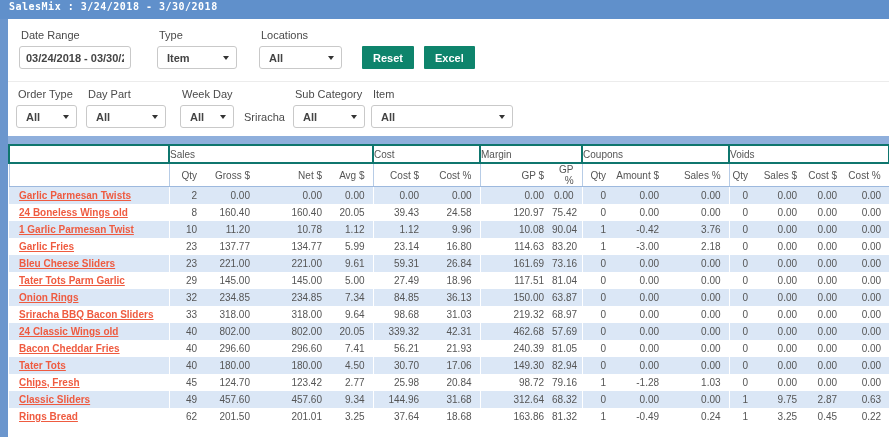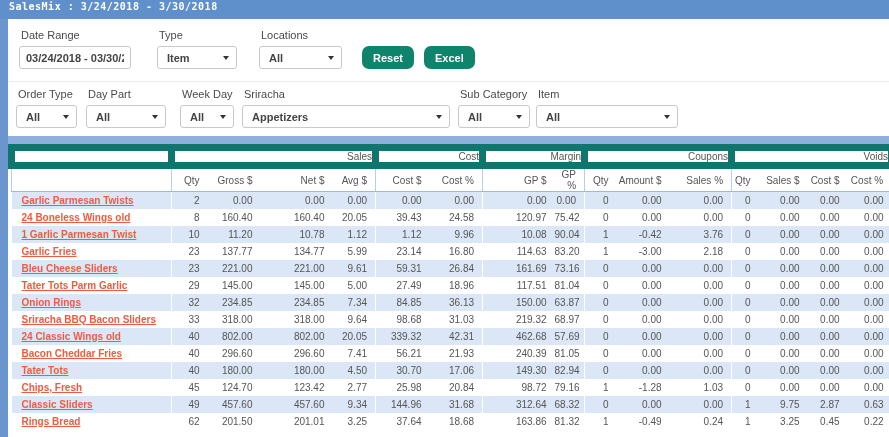--- a/index.html
+++ b/index.html
@@ -43,21 +43,21 @@
     padding: 0 18px 0 9px; position: relative; cursor: pointer;
   }
   .fselect .arrow {
     position: absolute; right: 7px; top: 50%; margin-top: -2px;
     width: 0; height: 0;
     border-left: 3.5px solid transparent; border-right: 3.5px solid transparent;
     border-top: 4px solid #333;
   }
   .btn {
     height: 23px; background: #0e846c; color: #fff; border: none;
-    border-radius: 7px; font-family: "Liberation Sans", sans-serif;
+    border-radius: 1px; font-family: "Liberation Sans", sans-serif;
     font-size: 11px; font-weight: bold; padding: 0 11px; cursor: pointer;
   }
 
   
   .chart-bar {
     display: flex; align-items: center;
     height: 21px; padding: 0 20px 0 7px; border-top: 1px solid #e7e7e7;
   }
   .tri-up {
     width: 0; height: 0; cursor: pointer;
@@ -73,21 +73,21 @@
   .table-strip { height: 8px; background: #8fafdc; }
   table.grid {
     width: 881px; border-collapse: collapse; table-layout: fixed;
     background: #fff;
   }
   table.grid thead th {
     background: #fff; font-weight: normal; font-size: 10px; color: #555;
     height: 18px; padding: 0;
   }
   table.grid thead tr.grp th {
-    border: 7px solid #0f766e; text-align: right;
+    border: 2px solid #0f766e; text-align: left;
   }
   table.grid thead tr.sub th {
     text-align: right; padding-right: 8px;
     border-bottom: 1px solid #9db9de;
   }
   table.grid thead tr.sub th.gb { border-right: 1px solid #b7cce6; }
   table.grid thead tr.sub th.item-h { border-left: 1px solid #b7cce6; }
   table.grid thead tr.sub th:last-child { border-right: 1px solid #b7cce6; }
   table.grid tbody td {
     font-size: 10px; color: #555; height: 17px;
@@ -154,24 +154,20 @@
     </div>
     <div class="field" style="margin-left:14px;">
       <label>Week Day</label>
       <div class="fselect" style="width:54px;">
         <span>All</span>
         <span class="arrow"></span>
       </div>
     </div>
     <div class="field" style="margin-left:8px;">
       <label>Sriracha</label>
-      <div class="fselect" style="width:208px;">
-        <span>Appetizers</span>
-        <span class="arrow"></span>
-      </div>
     </div>
     <div class="field" style="margin-left:8px;">
       <label>Sub Category</label>
       <div class="fselect" style="width:72px;">
         <span>All</span>
         <span class="arrow"></span>
       </div>
     </div>
     <div class="field" style="margin-left:6px;">
       <label>Item</label>

